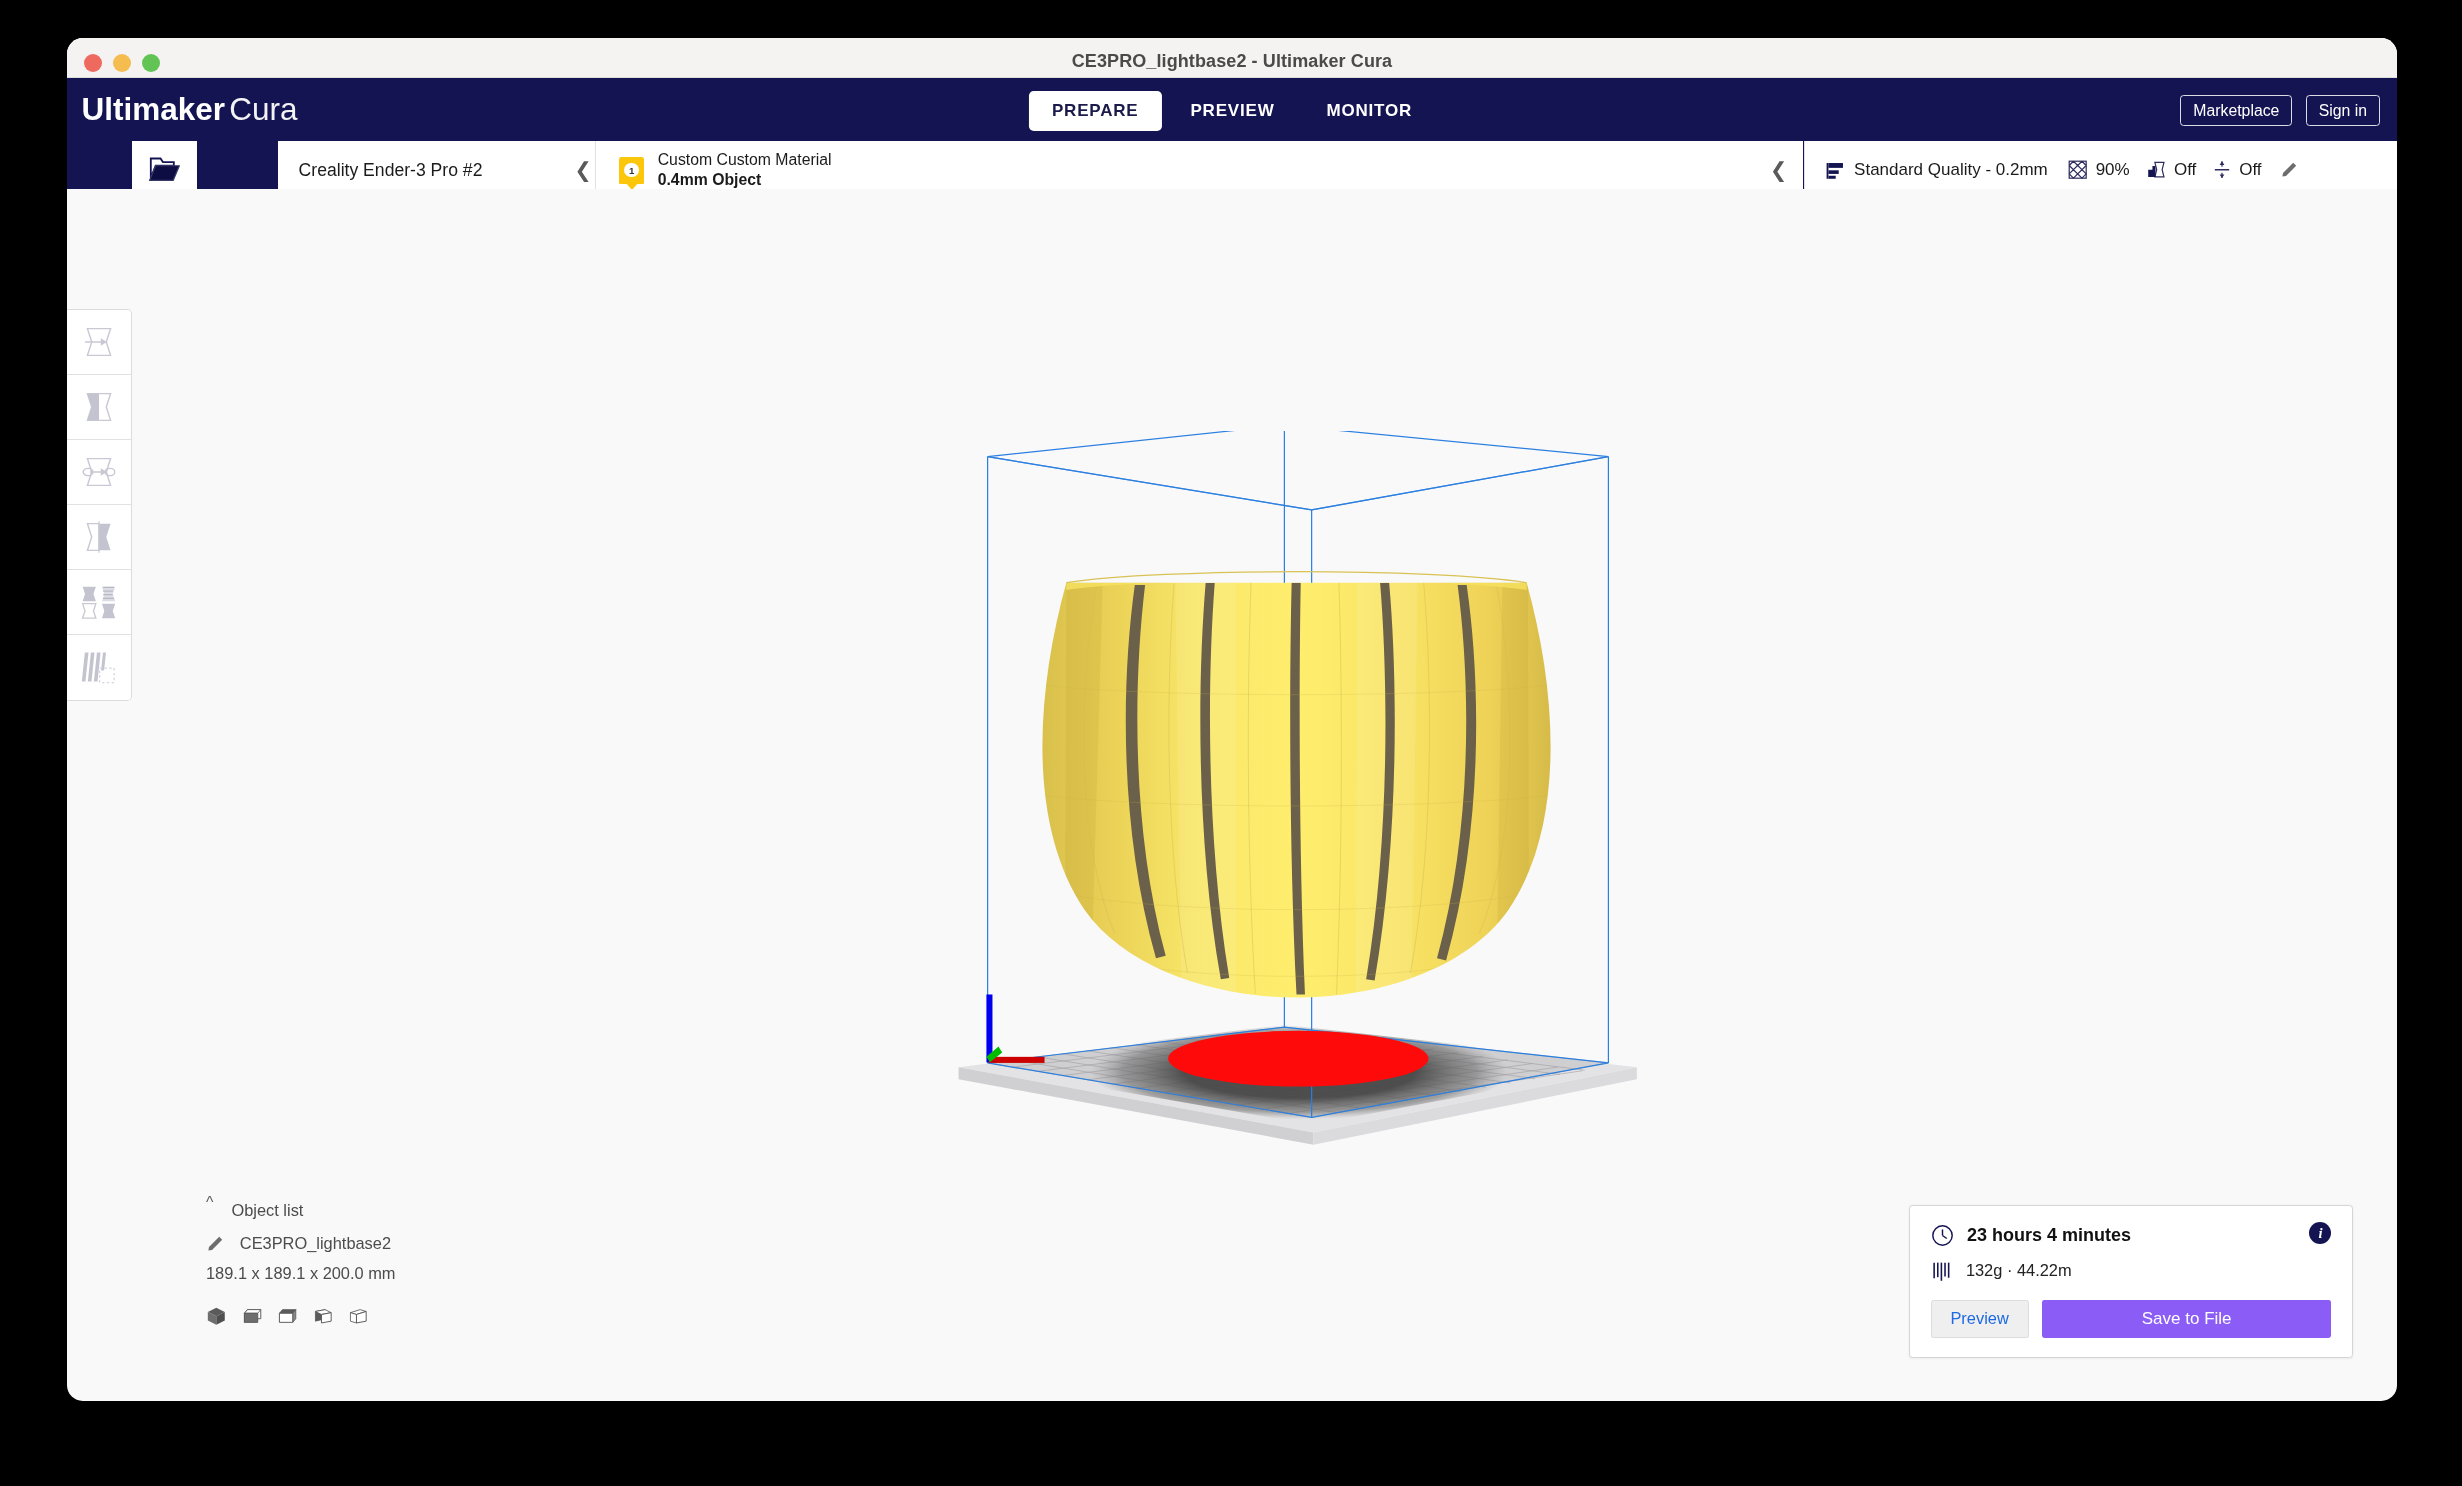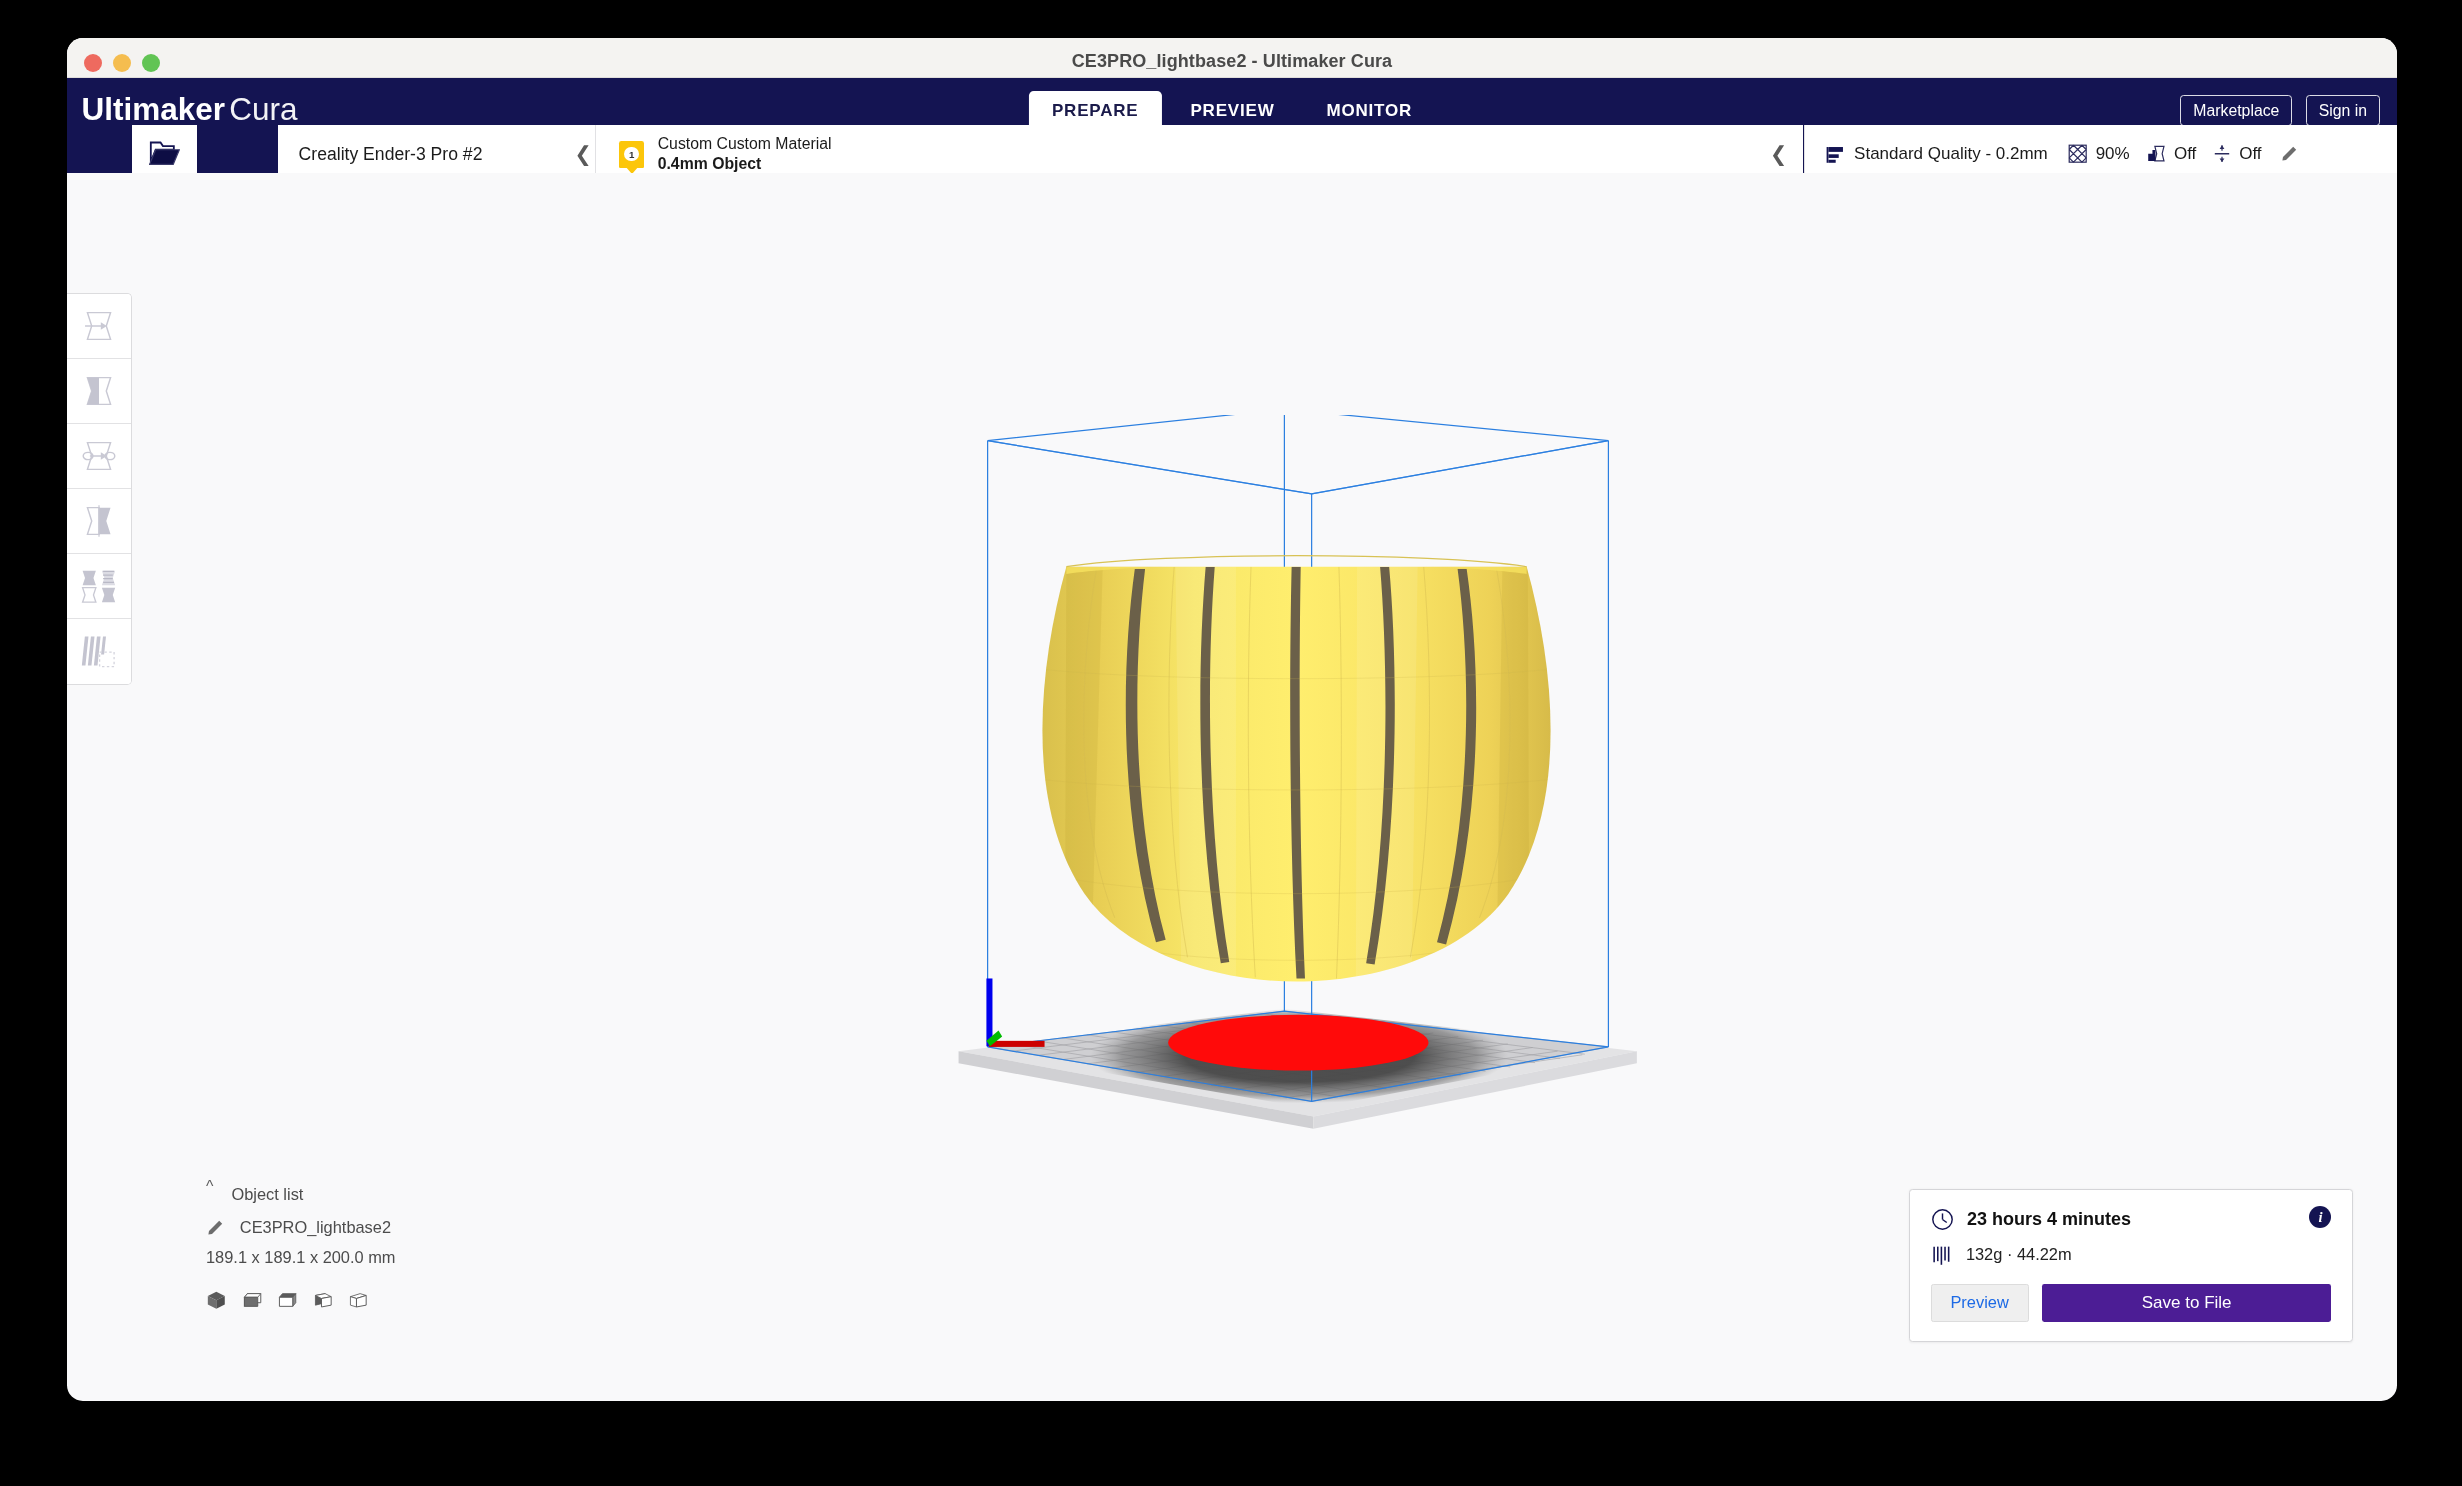--- a/index.html
+++ b/index.html
@@ -47,21 +47,21 @@
     text-align: center;
     font-size: 18px;
     font-weight: bold;
     color: #4a4a4a;
     letter-spacing: 0.1px;
   }
 
   
   #app-header {
     position: relative;
-    height: 47px;
+    height: 63px;
     background: #141452;
   }
   #logo {
     position: absolute;
     left: 14.5px; top: 13.3px;
     font-size: 31.5px;
     color: #ffffff;
     white-space: nowrap;
   }
   #logo .bold  { font-weight: bold; }
@@ -342,21 +342,21 @@
     border-radius: 2.4px;
     color: #1d6ae5;
     font-size: 16.4px;
     display: flex; align-items: center; justify-content: center;
     cursor: pointer;
     font-family: "Liberation Sans", sans-serif;
   }
   #btn-save {
     flex: 1;
     height: 38px;
-    background: #4c1d95;
+    background: #8b5cf6;
     border: none;
     border-radius: 2.4px;
     color: #ffffff;
     font-size: 17px;
     display: flex; align-items: center; justify-content: center;
     cursor: pointer;
     font-family: "Liberation Sans", sans-serif;
   }
 
   

